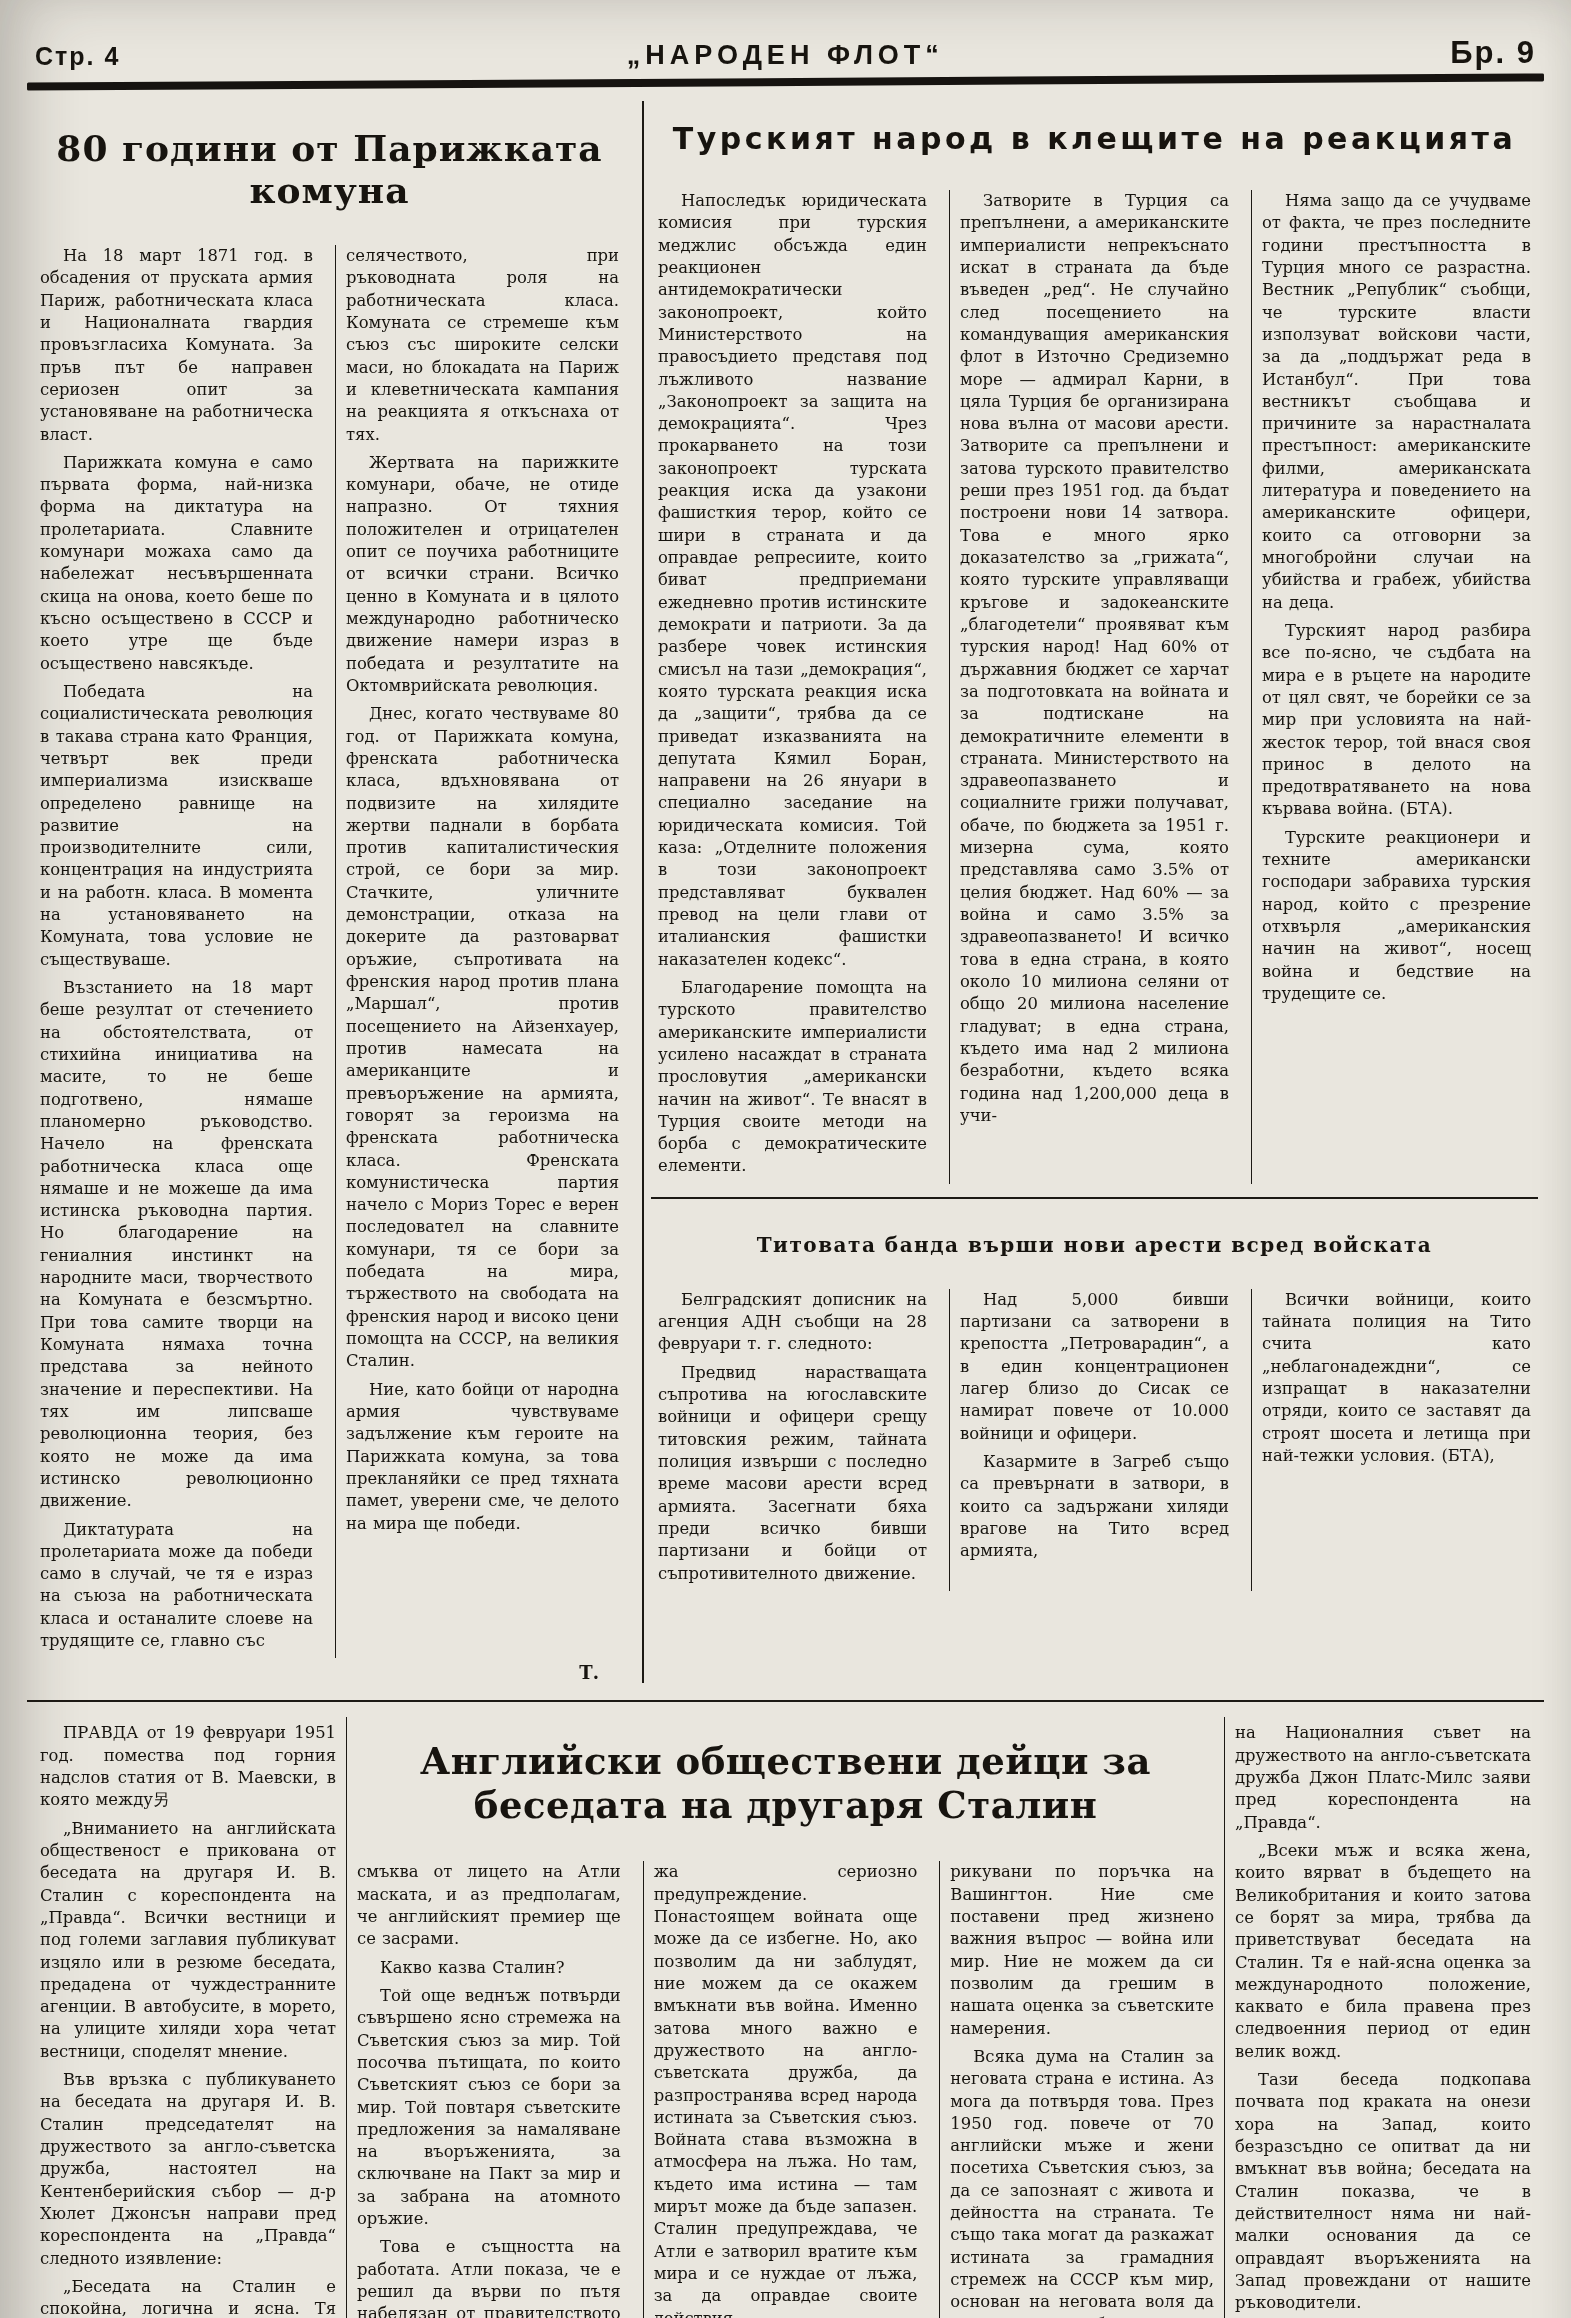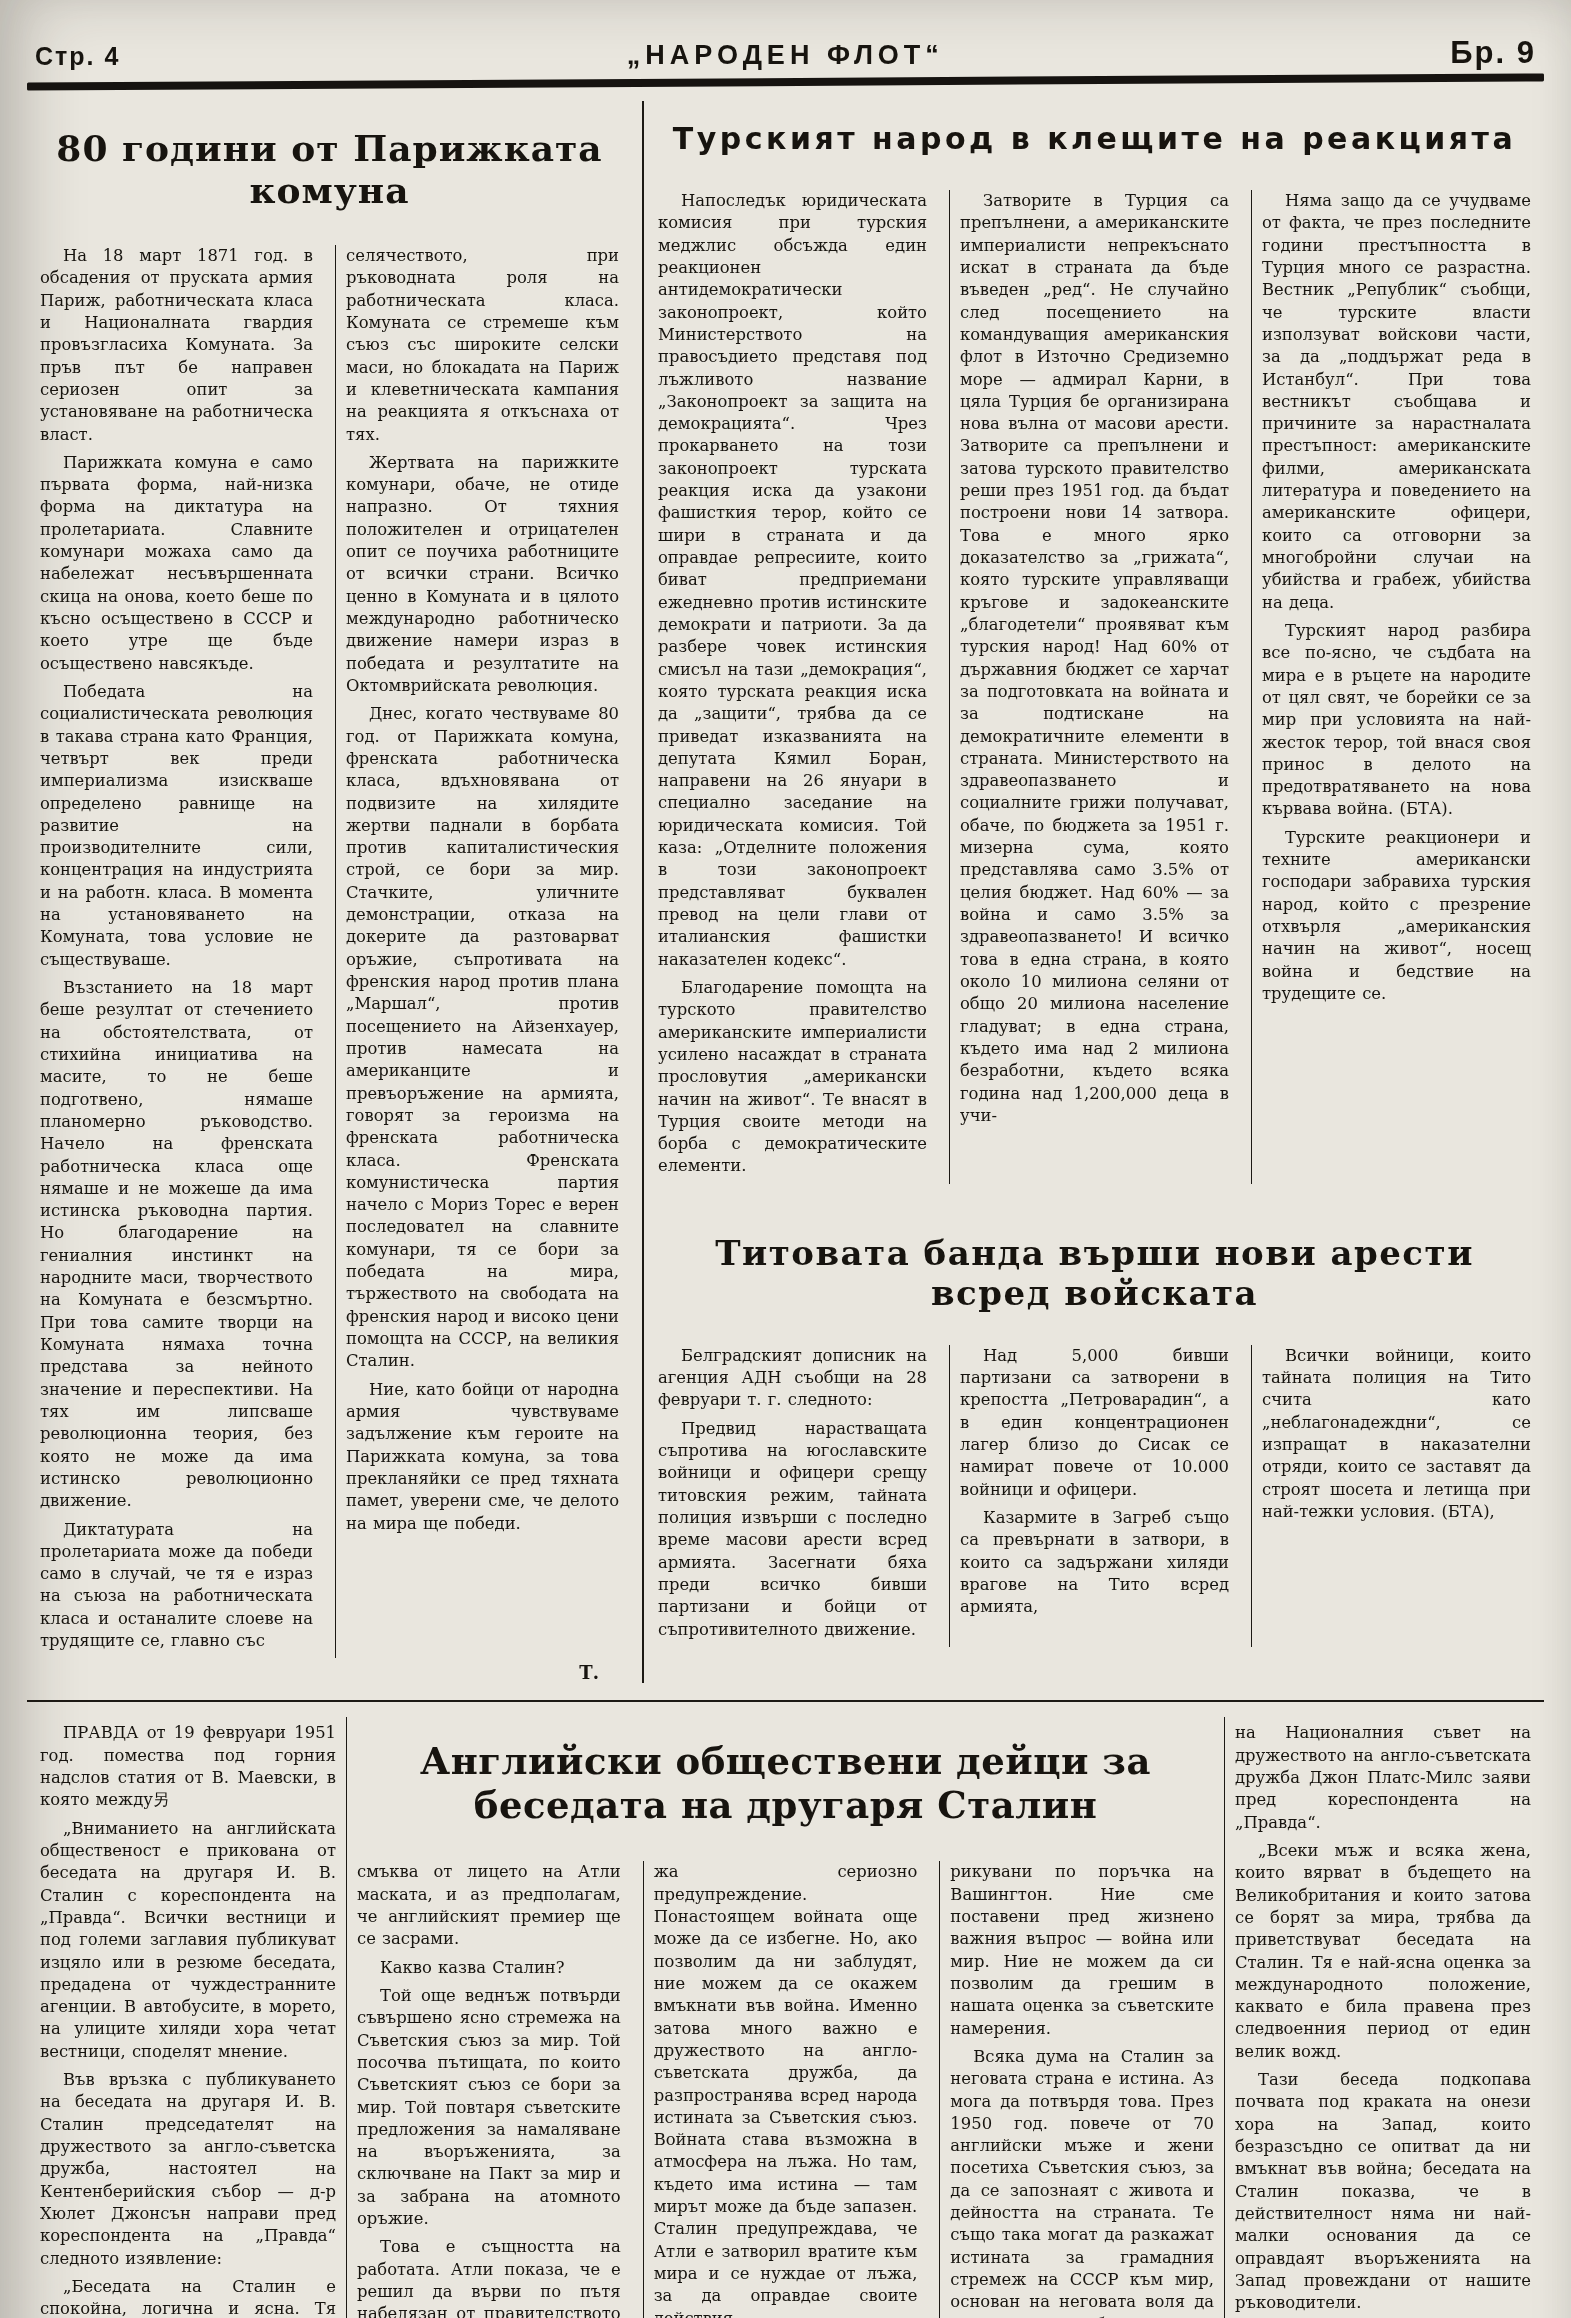--- a/index.html
+++ b/index.html
@@ -36,34 +36,34 @@
   }
   .para.cont { text-indent: 0; }
   h1, h2 { margin: 17px; font-weight: bold; }
   
   .top-section { display: flex; padding: 15px 30px 0 30px; }
   .art1 { width: 599px; padding-right: 13px; border-right: 2px solid #1c1914; }
   .art1-title {
     font-size: 36px; text-align: center; padding: 9px 0 17px 0;
     letter-spacing: 1px;
   }
-  .art-right { flex: 1; padding-left: 4px; display: flex; flex-direction: column; align-items: center; }
+  .art-right { flex: 1; padding-left: 4px; display: flex; flex-direction: column; }
   .art2-title {
     font-size: 30px; text-align: center; letter-spacing: 3.5px;
     font-family: "DejaVu Sans", sans-serif; padding: 3px 0 17px 0;
   }
   .cols { display: flex; align-items: stretch; }
   .col { flex: 1 1 0; padding: 0 10px; }
   .col + .col { border-left: 1.5px solid #1c1914; margin-left: 12px; }
   .section-rule {
     border: none; border-top: 2px solid #1c1914;
     margin: 13px 3px 15px 3px;
   }
   .art3-title {
-    font-size: 34px; text-align: center; letter-spacing: 1.5px;
+    font-size: 20px; text-align: center; letter-spacing: 1.5px;
     padding: 2px 0 15px 0;
   }
   .signature { text-align: right; font-size: 18px; font-weight: bold; padding: 4px 30px 0 0; }
   
   .bottom-rule {
     border: none; border-top: 2px solid #1c1914; margin: 17px 27px 0 27px;
   }
   .bottom-section { display: flex; padding: 15px 30px 0 30px; }
   .b-col { width: 296px; padding: 5px 10px 0 10px; }
   .b-col.left  { border-right: 1.5px solid #1c1914; }

